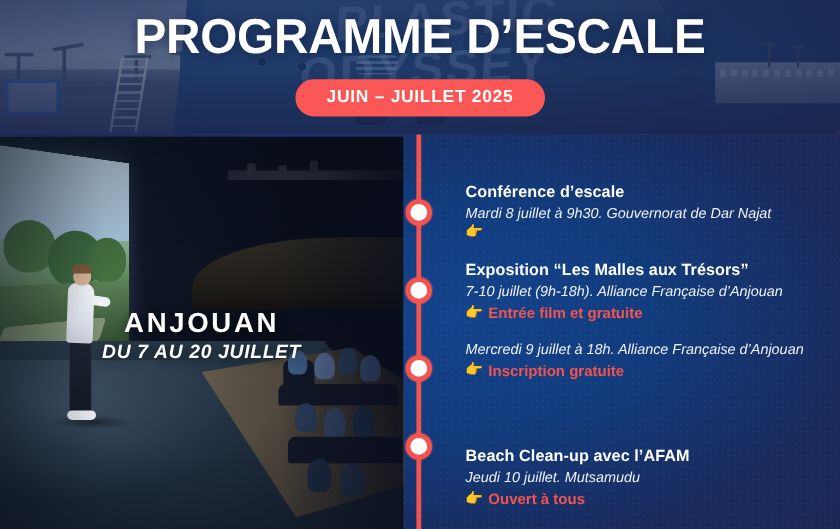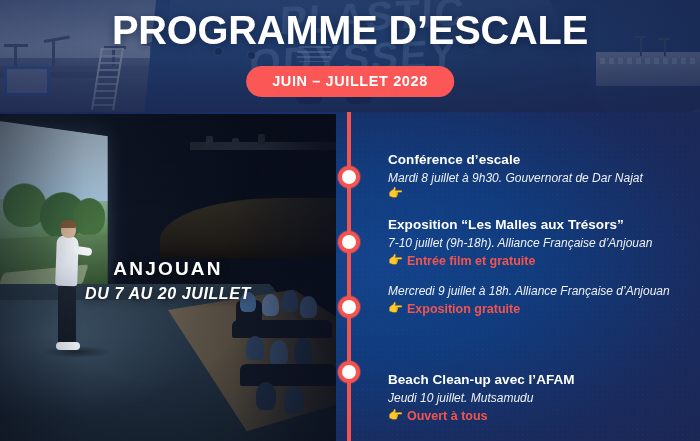--- a/index.html
+++ b/index.html
@@ -304,21 +304,21 @@
       linear-gradient(90deg, rgba(8,12,24,.25) 0%, rgba(8,12,24,0) 25%, rgba(8,12,24,0) 70%, rgba(10,14,28,.55) 100%),
       radial-gradient(ellipse at 45% 55%, rgba(0,0,0,0) 35%, rgba(6,10,22,.62) 100%);
   }
   .photo-caption {
     position:absolute;
     left:0; top:141px; width:336px;
     text-align:center;
     color:#ffffff;
   }
   .photo-caption .place {
-    font-size:19px;
+    font-size:23px;
     font-weight:bold;
     letter-spacing:2.2px;
     line-height:28px;
     text-shadow:0 2px 9px rgba(0,0,0,.75);
   }
   .photo-caption .dates {
     font-size:16px;
     font-weight:bold;
     font-style:italic;
     letter-spacing:.6px;
@@ -432,21 +432,21 @@
       <div class="far-dock-win"></div>
       <div class="lamp l1"></div>
       <div class="lamp l2"></div>
       <div class="lamp-h h1"></div>
       <div class="lamp-h h2"></div>
 
       <div class="hero-tint"></div>
     </div>
 
     <div class="hero-title">PROGRAMME D’ESCALE</div>
-    <div class="hero-badge">JUIN – JUILLET 2028</div>
+    <div class="hero-badge">JUIN – JUILLET 2025</div>
   </div>
 
   <div class="body-bg">
     <div class="body-dots"></div>
   </div>
 
   <div class="left-photo">
     <div class="hall-dark"></div>
 
     <div class="screen">
@@ -521,21 +521,21 @@
       <div class="ev-cta">
         <span class="hand-icon">👉</span>
         <span>Entrée film et gratuite</span>
       </div>
     </div>
 
     <div class="event" style="top:169px;">
       <div class="ev-meta">Mercredi 9 juillet à 18h. Alliance Française d’Anjouan</div>
       <div class="ev-cta">
         <span class="hand-icon">👉</span>
-        <span>Exposition gratuite</span>
+        <span>Inscription gratuite</span>
       </div>
     </div>
 
     <div class="event" style="top:234px;margin-top:25px;">
       <div class="ev-title">Beach Clean-up avec l’AFAM</div>
       <div class="ev-meta">Jeudi 10 juillet. Mutsamudu</div>
       <div class="ev-cta">
         <span class="hand-icon">👉</span>
         <span>Ouvert à tous</span>
       </div>

